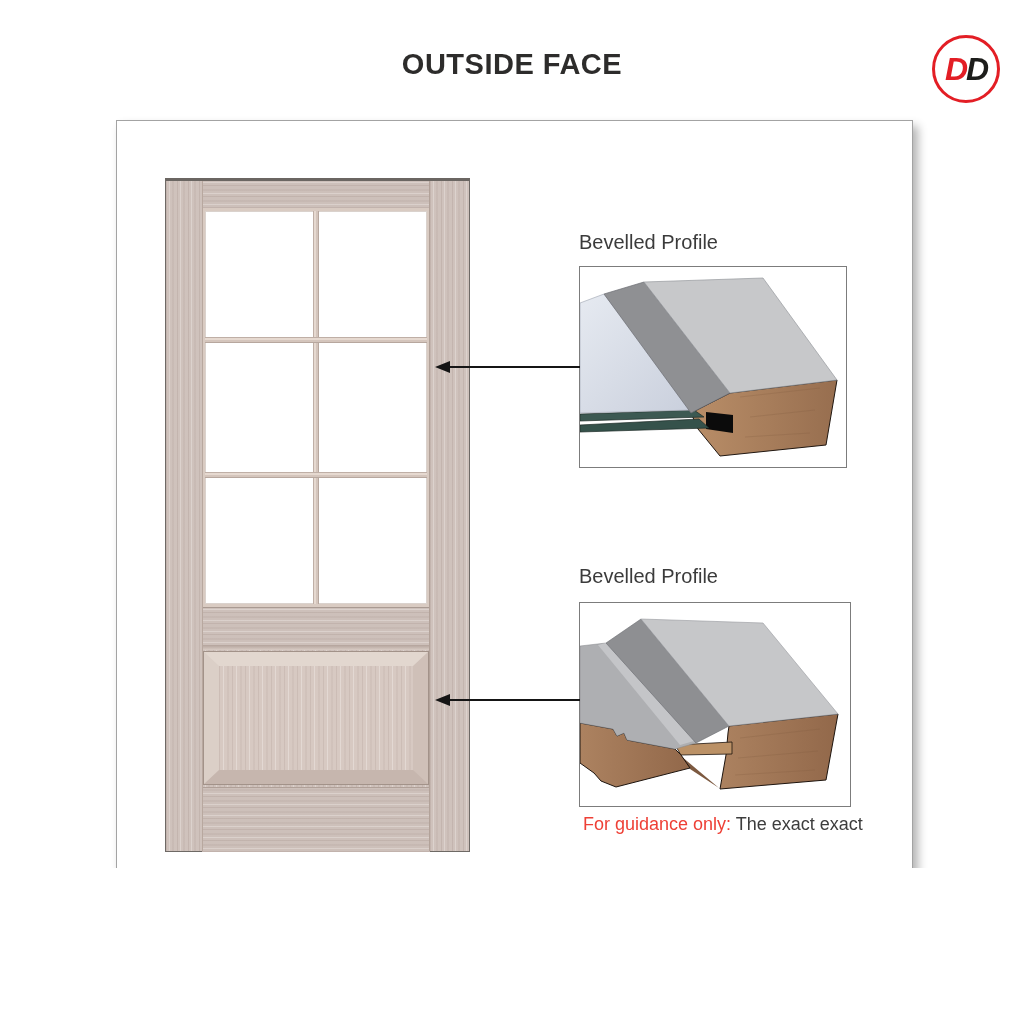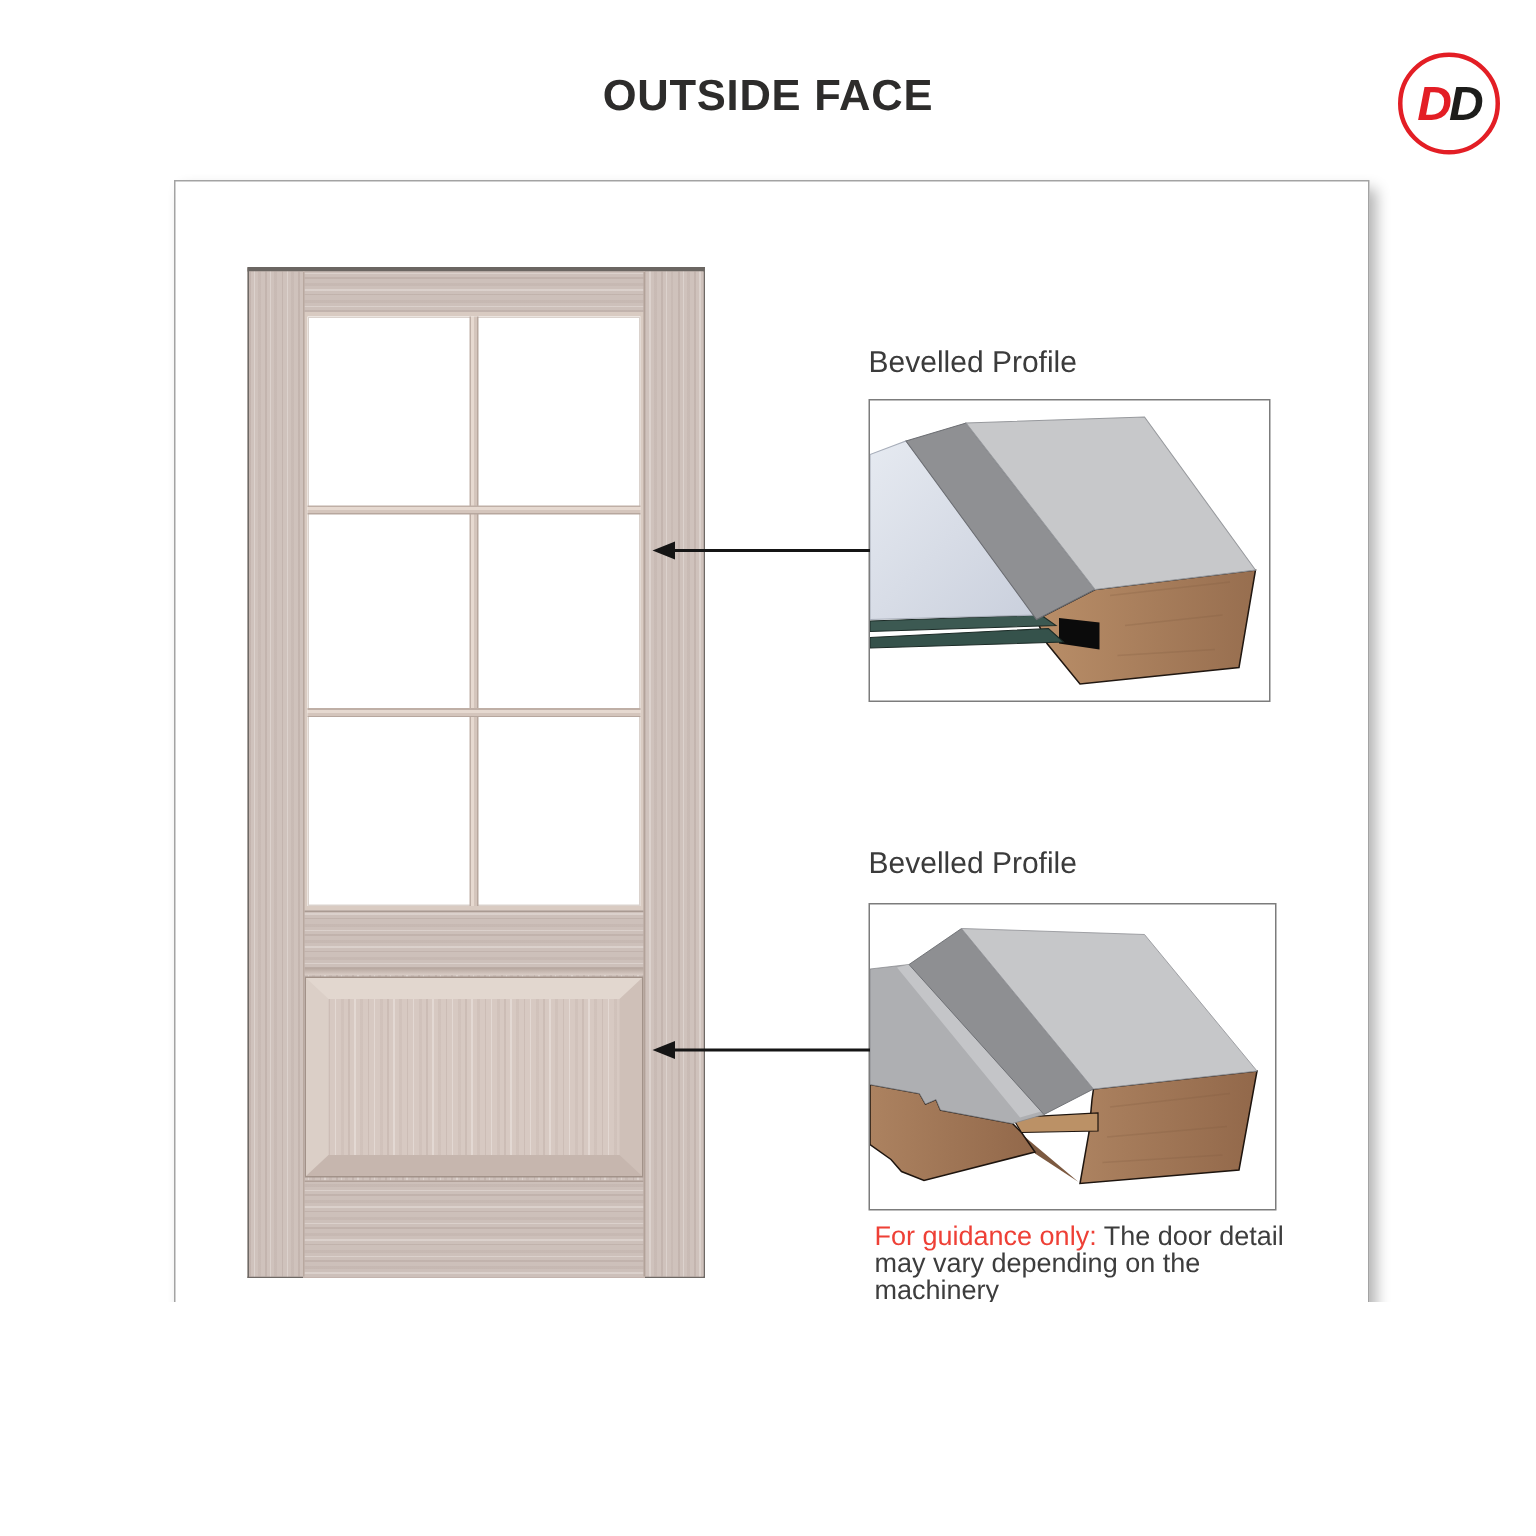--- a/index.html
+++ b/index.html
@@ -158,17 +158,16 @@
       <polygon points="61,16 183,20 258,111 149,123" fill="#c6c7c9" stroke="#97999d" stroke-width="0.6"></polygon>
     </svg>
   </div>
 
   <div class="arrow-line a1"></div>
   <div class="arrow-head a1"></div>
   <div class="arrow-line a2"></div>
   <div class="arrow-head a2"></div>
 
   <div class="guidance">
-    <div><span class="hl">For guidance only:</span><span> The door detail</span></div>
-    <div>may vary depending on the machinery</div>
+    <div><span class="hl">For guidance only:</span><span> The exact exact</span></div>
   </div>
 
 </div>
 
 </body></html>

